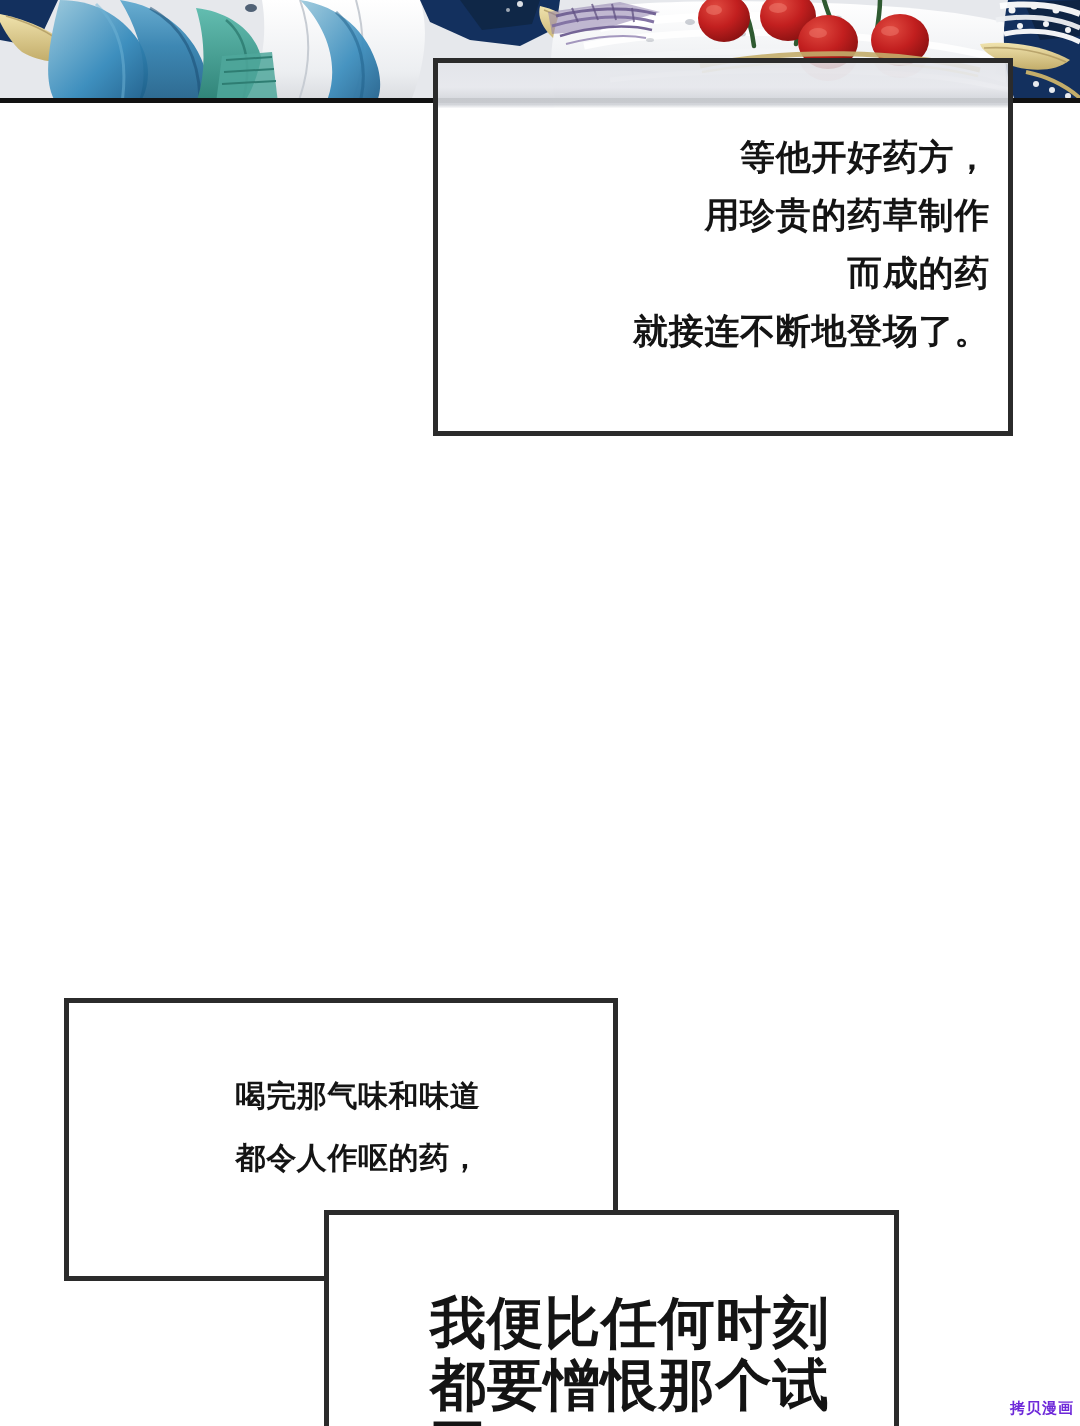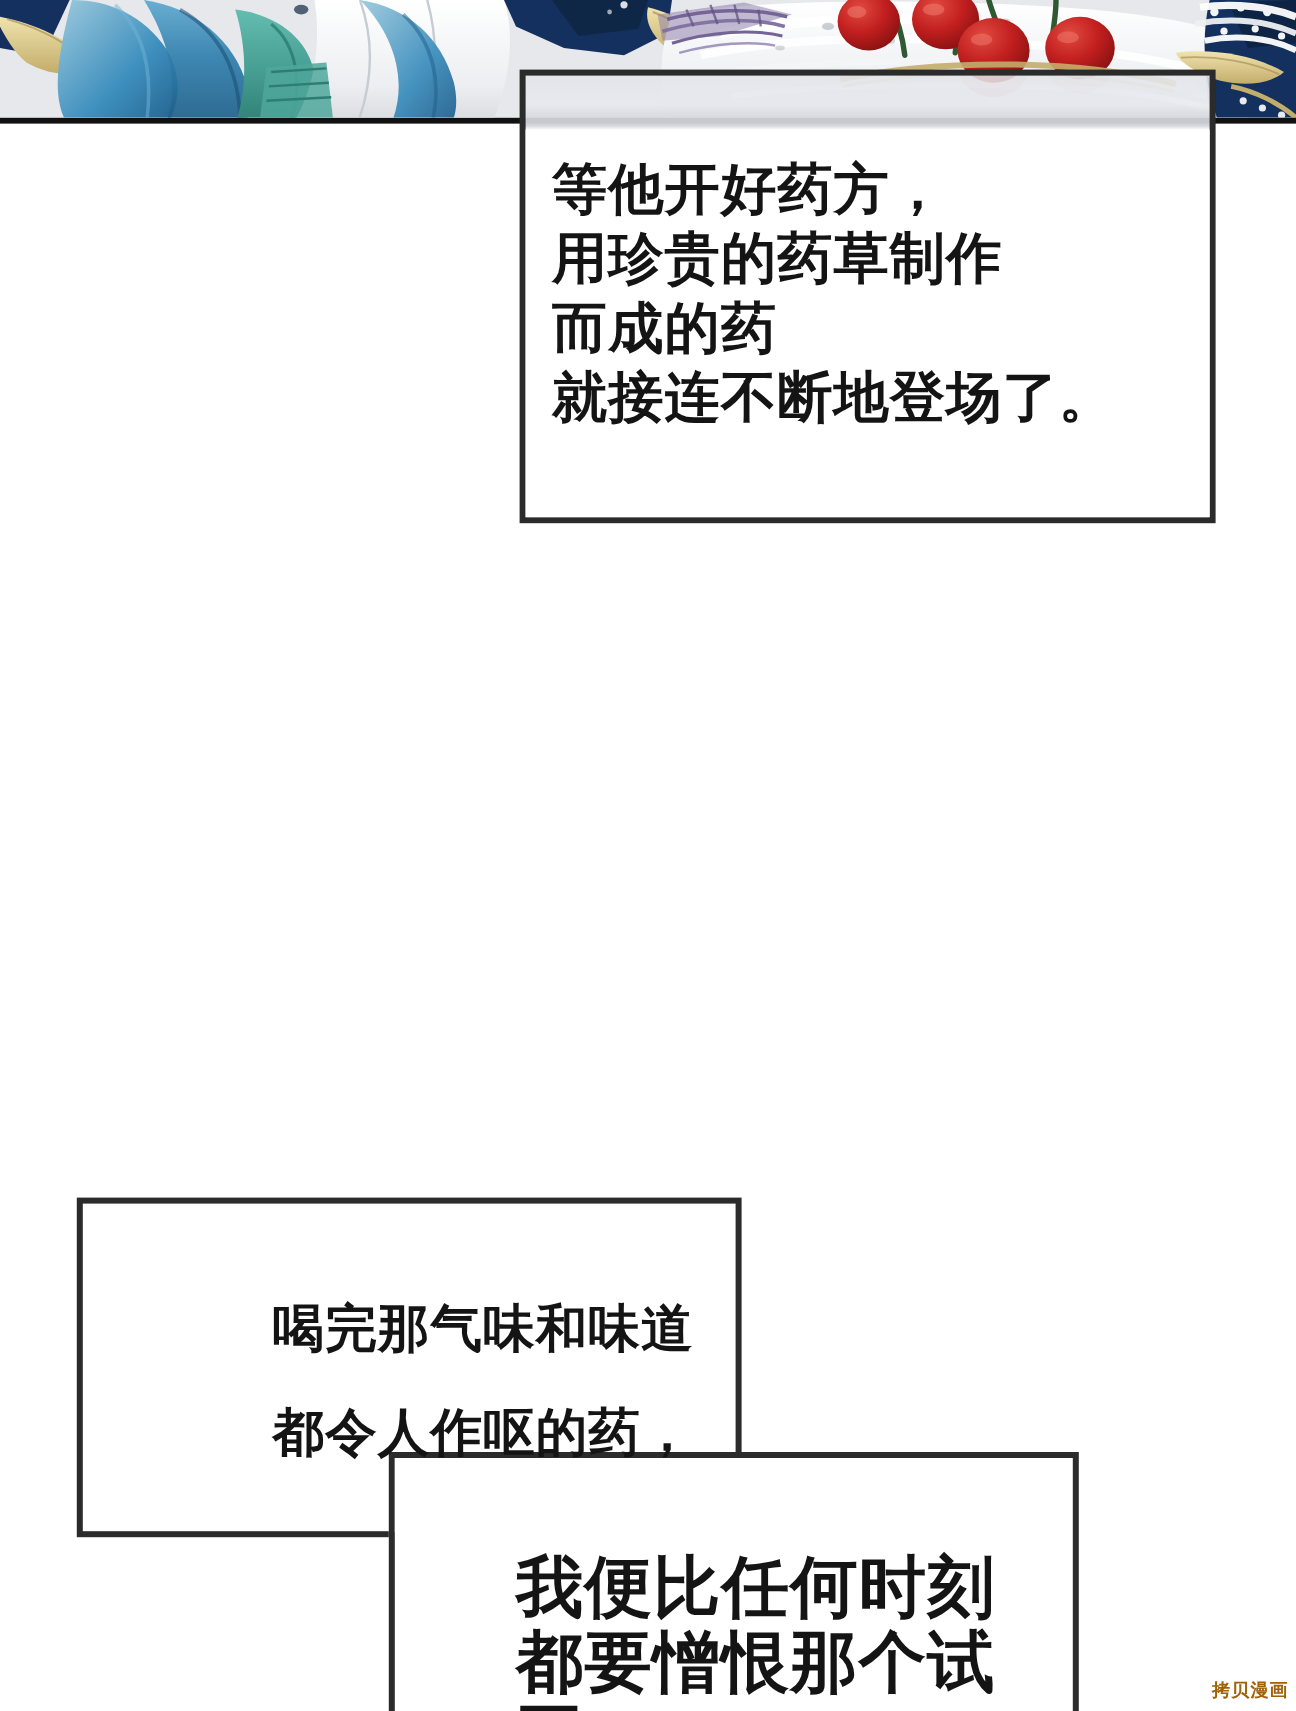--- a/index.html
+++ b/index.html
@@ -113,51 +113,51 @@
     font-weight: 700;
     letter-spacing: 0.02em;
     white-space: pre-line;
     -webkit-font-smoothing: antialiased;
   }
 
   #caption-1 {
     left: 460px;
     top: 128px;
     width: 530px;
-    text-align: left;
-    font-size: 46px;
+    text-align: right;
+    font-size: 35px;
     line-height: 58px;
   }
 
   #caption-2 {
     left: 138px;
     top: 1065px;
     width: 440px;
-    text-align: right;
-    font-size: 43px;
-    line-height: 86px;
+    text-align: center;
+    font-size: 30px;
+    line-height: 62px;
   }
 
   #caption-3 {
     left: 430px;
     top: 1292px;
     width: 450px;
     text-align: left;
     font-size: 56px;
     line-height: 62px;
   }
 
   
   #watermark {
     position: absolute;
     right: 6px;
     bottom: 8px;
     font-size: 15px;
     font-weight: 600;
-    color: #a16207;
+    color: #6d28d9;
     letter-spacing: 1px;
     font-family: "DejaVu Sans", "Liberation Sans", sans-serif;
     user-select: none;
   }
 </style>
 </head>
 <body>
 
 <div id="page">
 

